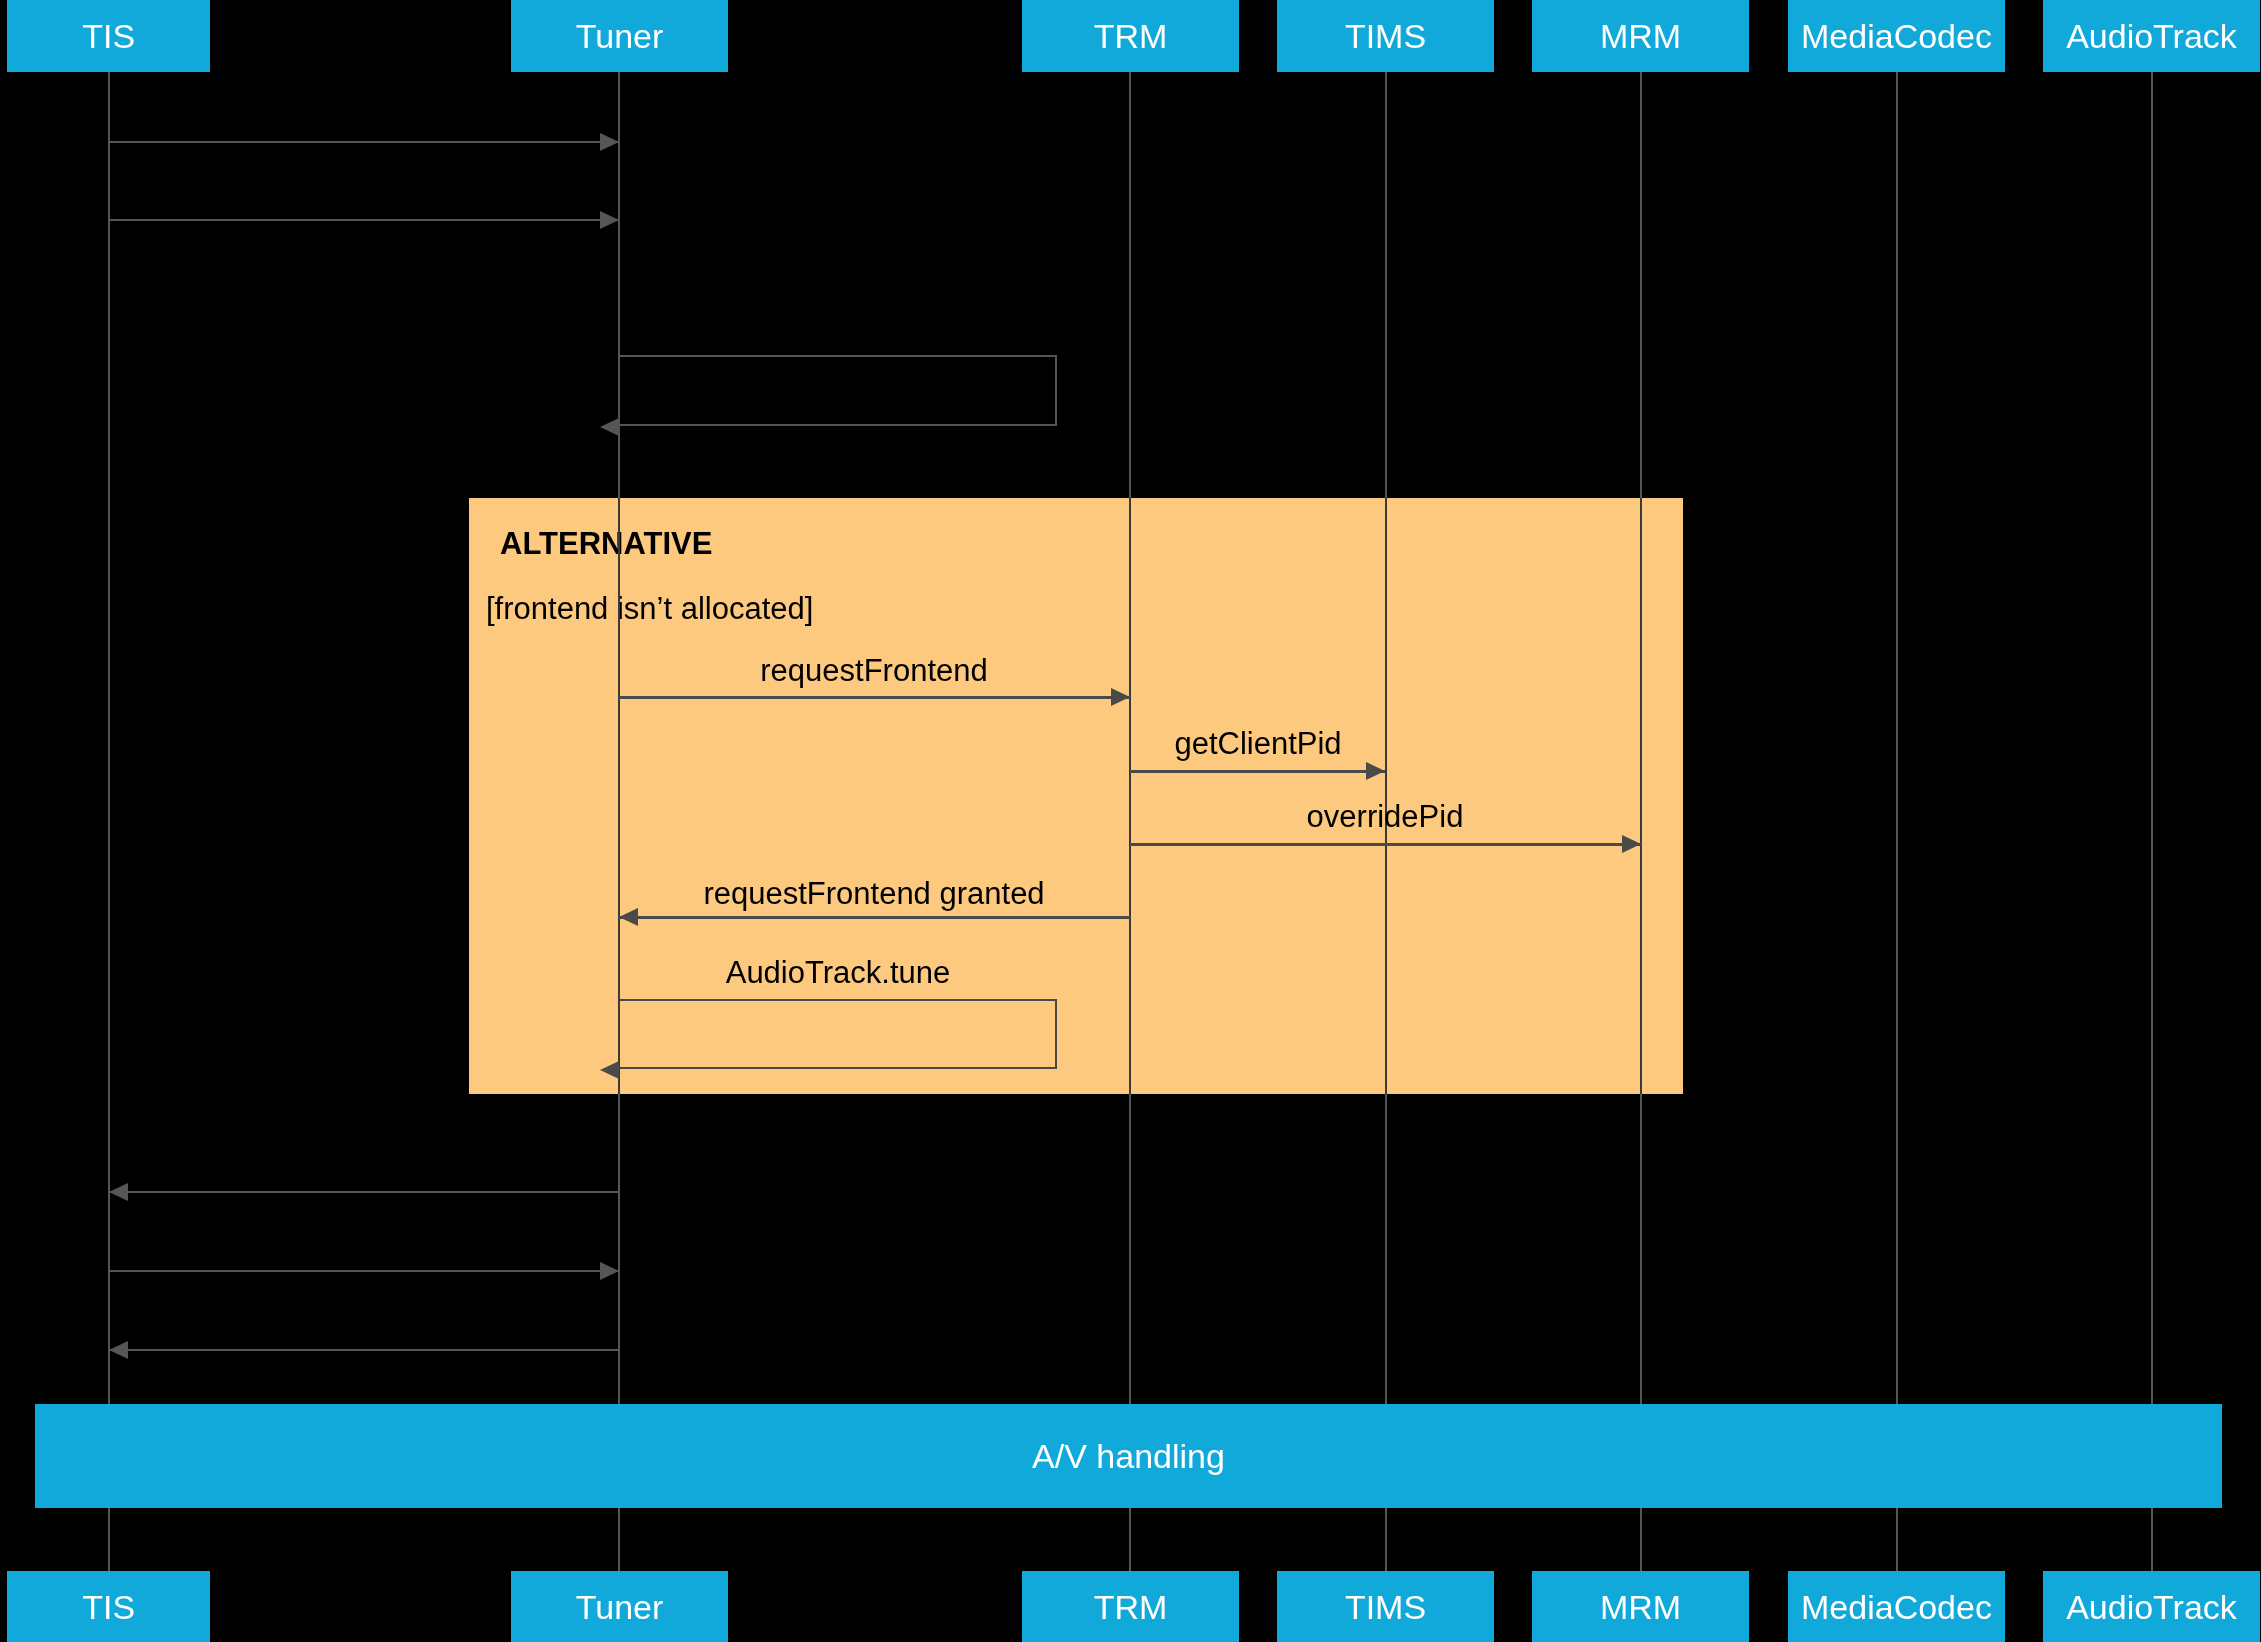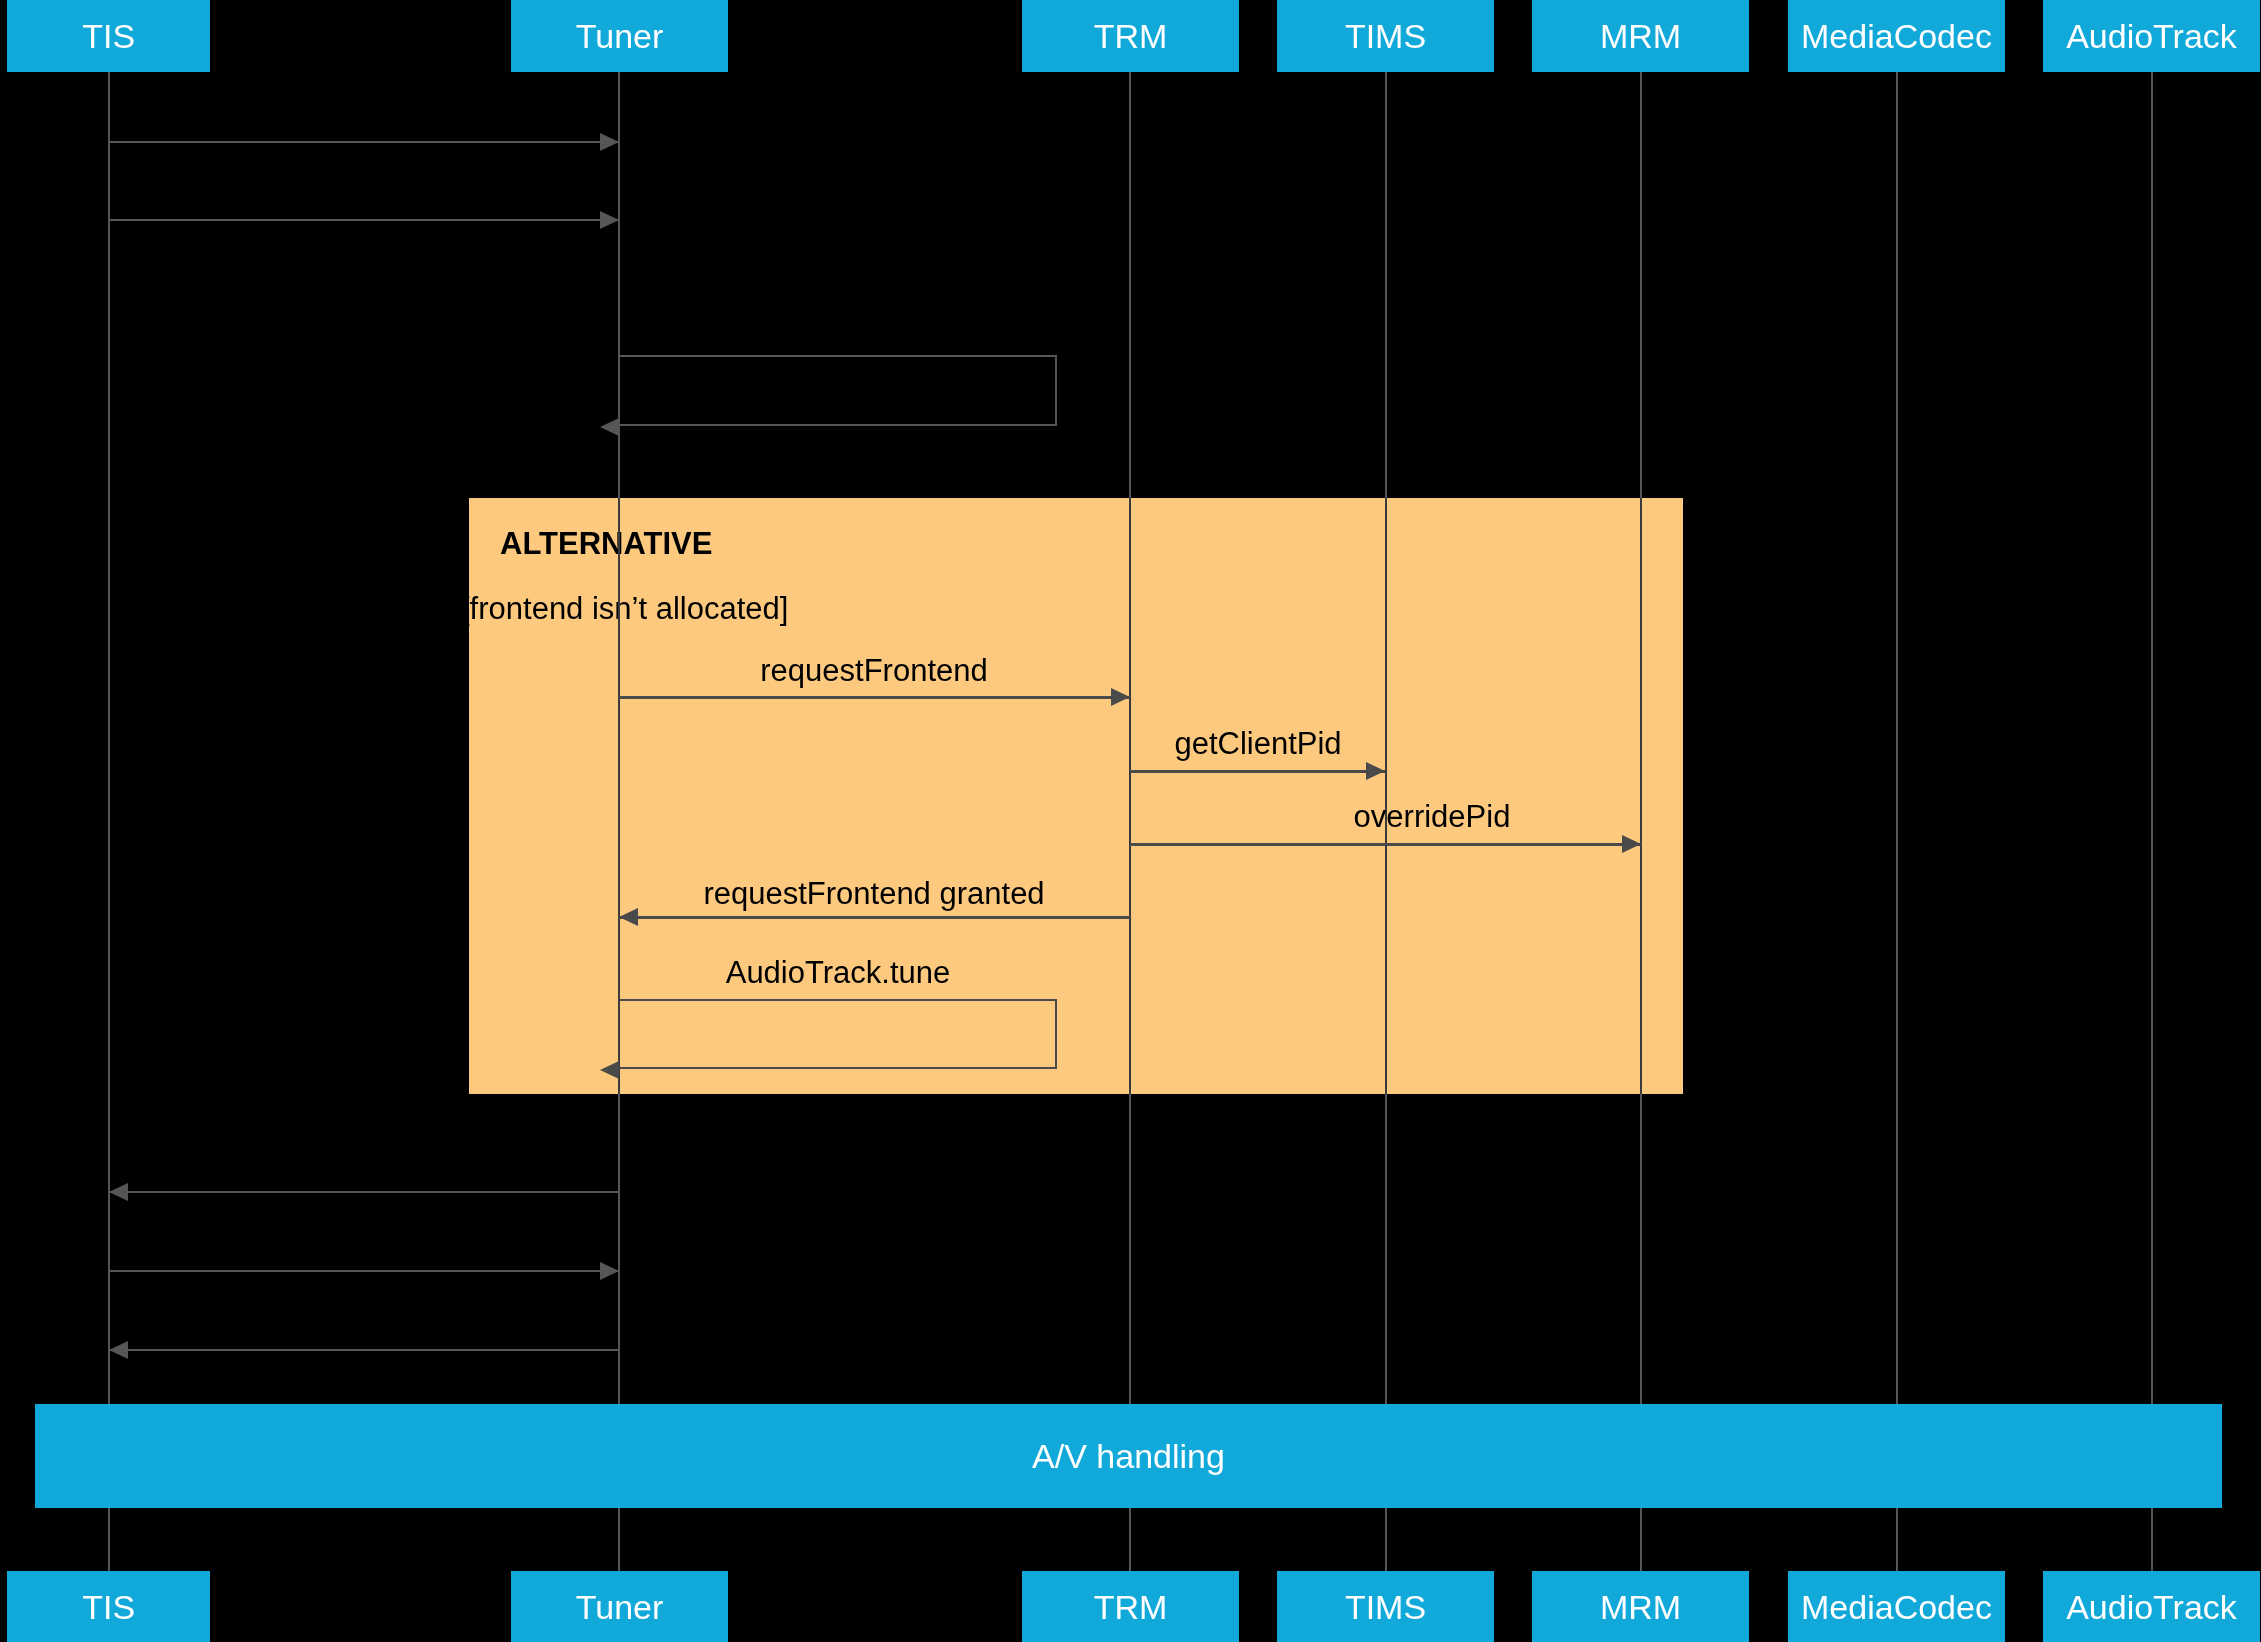--- a/index.html
+++ b/index.html
@@ -135,21 +135,21 @@
       <div class="lifeline" style="left: 618px; top: 72px; height: 1499px;"></div>
       <div class="lifeline" style="left: 1129px; top: 72px; height: 1499px;"></div>
       <div class="lifeline" style="left: 1385px; top: 72px; height: 1499px;"></div>
       <div class="lifeline" style="left: 1640px; top: 72px; height: 1499px;"></div>
       <div class="lifeline" style="left: 1896px; top: 72px; height: 1499px;"></div>
       <div class="lifeline" style="left: 2151px; top: 72px; height: 1499px;"></div>
     </div>
 
   <div class="alt-frame" id="alt-frame" style="left: 469px; top: 498px; width: 1214px; height: 596px;"></div>
   <div class="alt-label" id="alt-label" style="left: 483px; top: 526px; margin-left: 17px;">ALTERNATIVE</div>
-  <div class="alt-guard" id="alt-guard" style="left: 461px; top: 591px;">[frontend isn’t allocated]</div>
+  <div class="alt-guard" id="alt-guard" style="left: 486px; top: 591px;">[frontend isn’t allocated]</div>
 
   <div id="lifelines-over">
       <div class="lifeline inside-alt" style="left: 618px; top: 498px; height: 596px;"></div>
       <div class="lifeline inside-alt" style="left: 1129px; top: 498px; height: 596px;"></div>
       <div class="lifeline inside-alt" style="left: 1385px; top: 498px; height: 596px;"></div>
       <div class="lifeline inside-alt" style="left: 1640px; top: 498px; height: 596px;"></div>
     </div>
 
   <div id="messages">
       <div class="msg-line dim" style="position: absolute; left: 109px; top: 141px; width: 510px;"></div>
@@ -159,21 +159,21 @@
       <div class="selfcall dim" style="left: 619px; top: 355px; width: 438px; height: 71px;"></div>
       <div class="arrow-head left dim-head" style="position: absolute; left: 600px; top: 418px;"></div>
       <div class="msg-line" style="position: absolute; left: 619px; top: 696px; width: 511px;"></div>
       <div class="arrow-head right" style="position: absolute; top: 688px; left: 1111px;"></div>
       <div class="msg-label" style="left: 874px; top: 653px;">requestFrontend</div>
       <div class="msg-line" style="position: absolute; left: 1130px; top: 770px; width: 255px;"></div>
       <div class="arrow-head right" style="position: absolute; top: 762px; left: 1366px;"></div>
       <div class="msg-label" style="left: 1258px; top: 726px;">getClientPid</div>
       <div class="msg-line" style="position: absolute; left: 1130px; top: 843px; width: 511px;"></div>
       <div class="arrow-head right" style="position: absolute; top: 835px; left: 1622px;"></div>
-      <div class="msg-label" style="left: 1385px; top: 799px; margin-left: 47px;">overridePid</div>
+      <div class="msg-label" style="left: 1385px; top: 799px;">overridePid</div>
       <div class="msg-line" style="position: absolute; left: 619px; top: 916px; width: 511px;"></div>
       <div class="arrow-head left" style="position: absolute; top: 908px; left: 619px;"></div>
       <div class="msg-label" style="left: 874px; top: 876px;">requestFrontend granted</div>
       <div class="selfcall" style="left: 619px; top: 999px; width: 438px; height: 70px;"></div>
       <div class="arrow-head left" style="position: absolute; left: 600px; top: 1061px;"></div>
       <div class="msg-label" style="left: 838px; top: 955px;">AudioTrack.tune</div>
       <div class="msg-line dim" style="position: absolute; left: 109px; top: 1191px; width: 510px;"></div>
       <div class="arrow-head left dim-head" style="position: absolute; top: 1183px; left: 109px;"></div>
       <div class="msg-line dim" style="position: absolute; left: 109px; top: 1270px; width: 510px;"></div>
       <div class="arrow-head right dim-head" style="position: absolute; top: 1262px; left: 600px;"></div>

